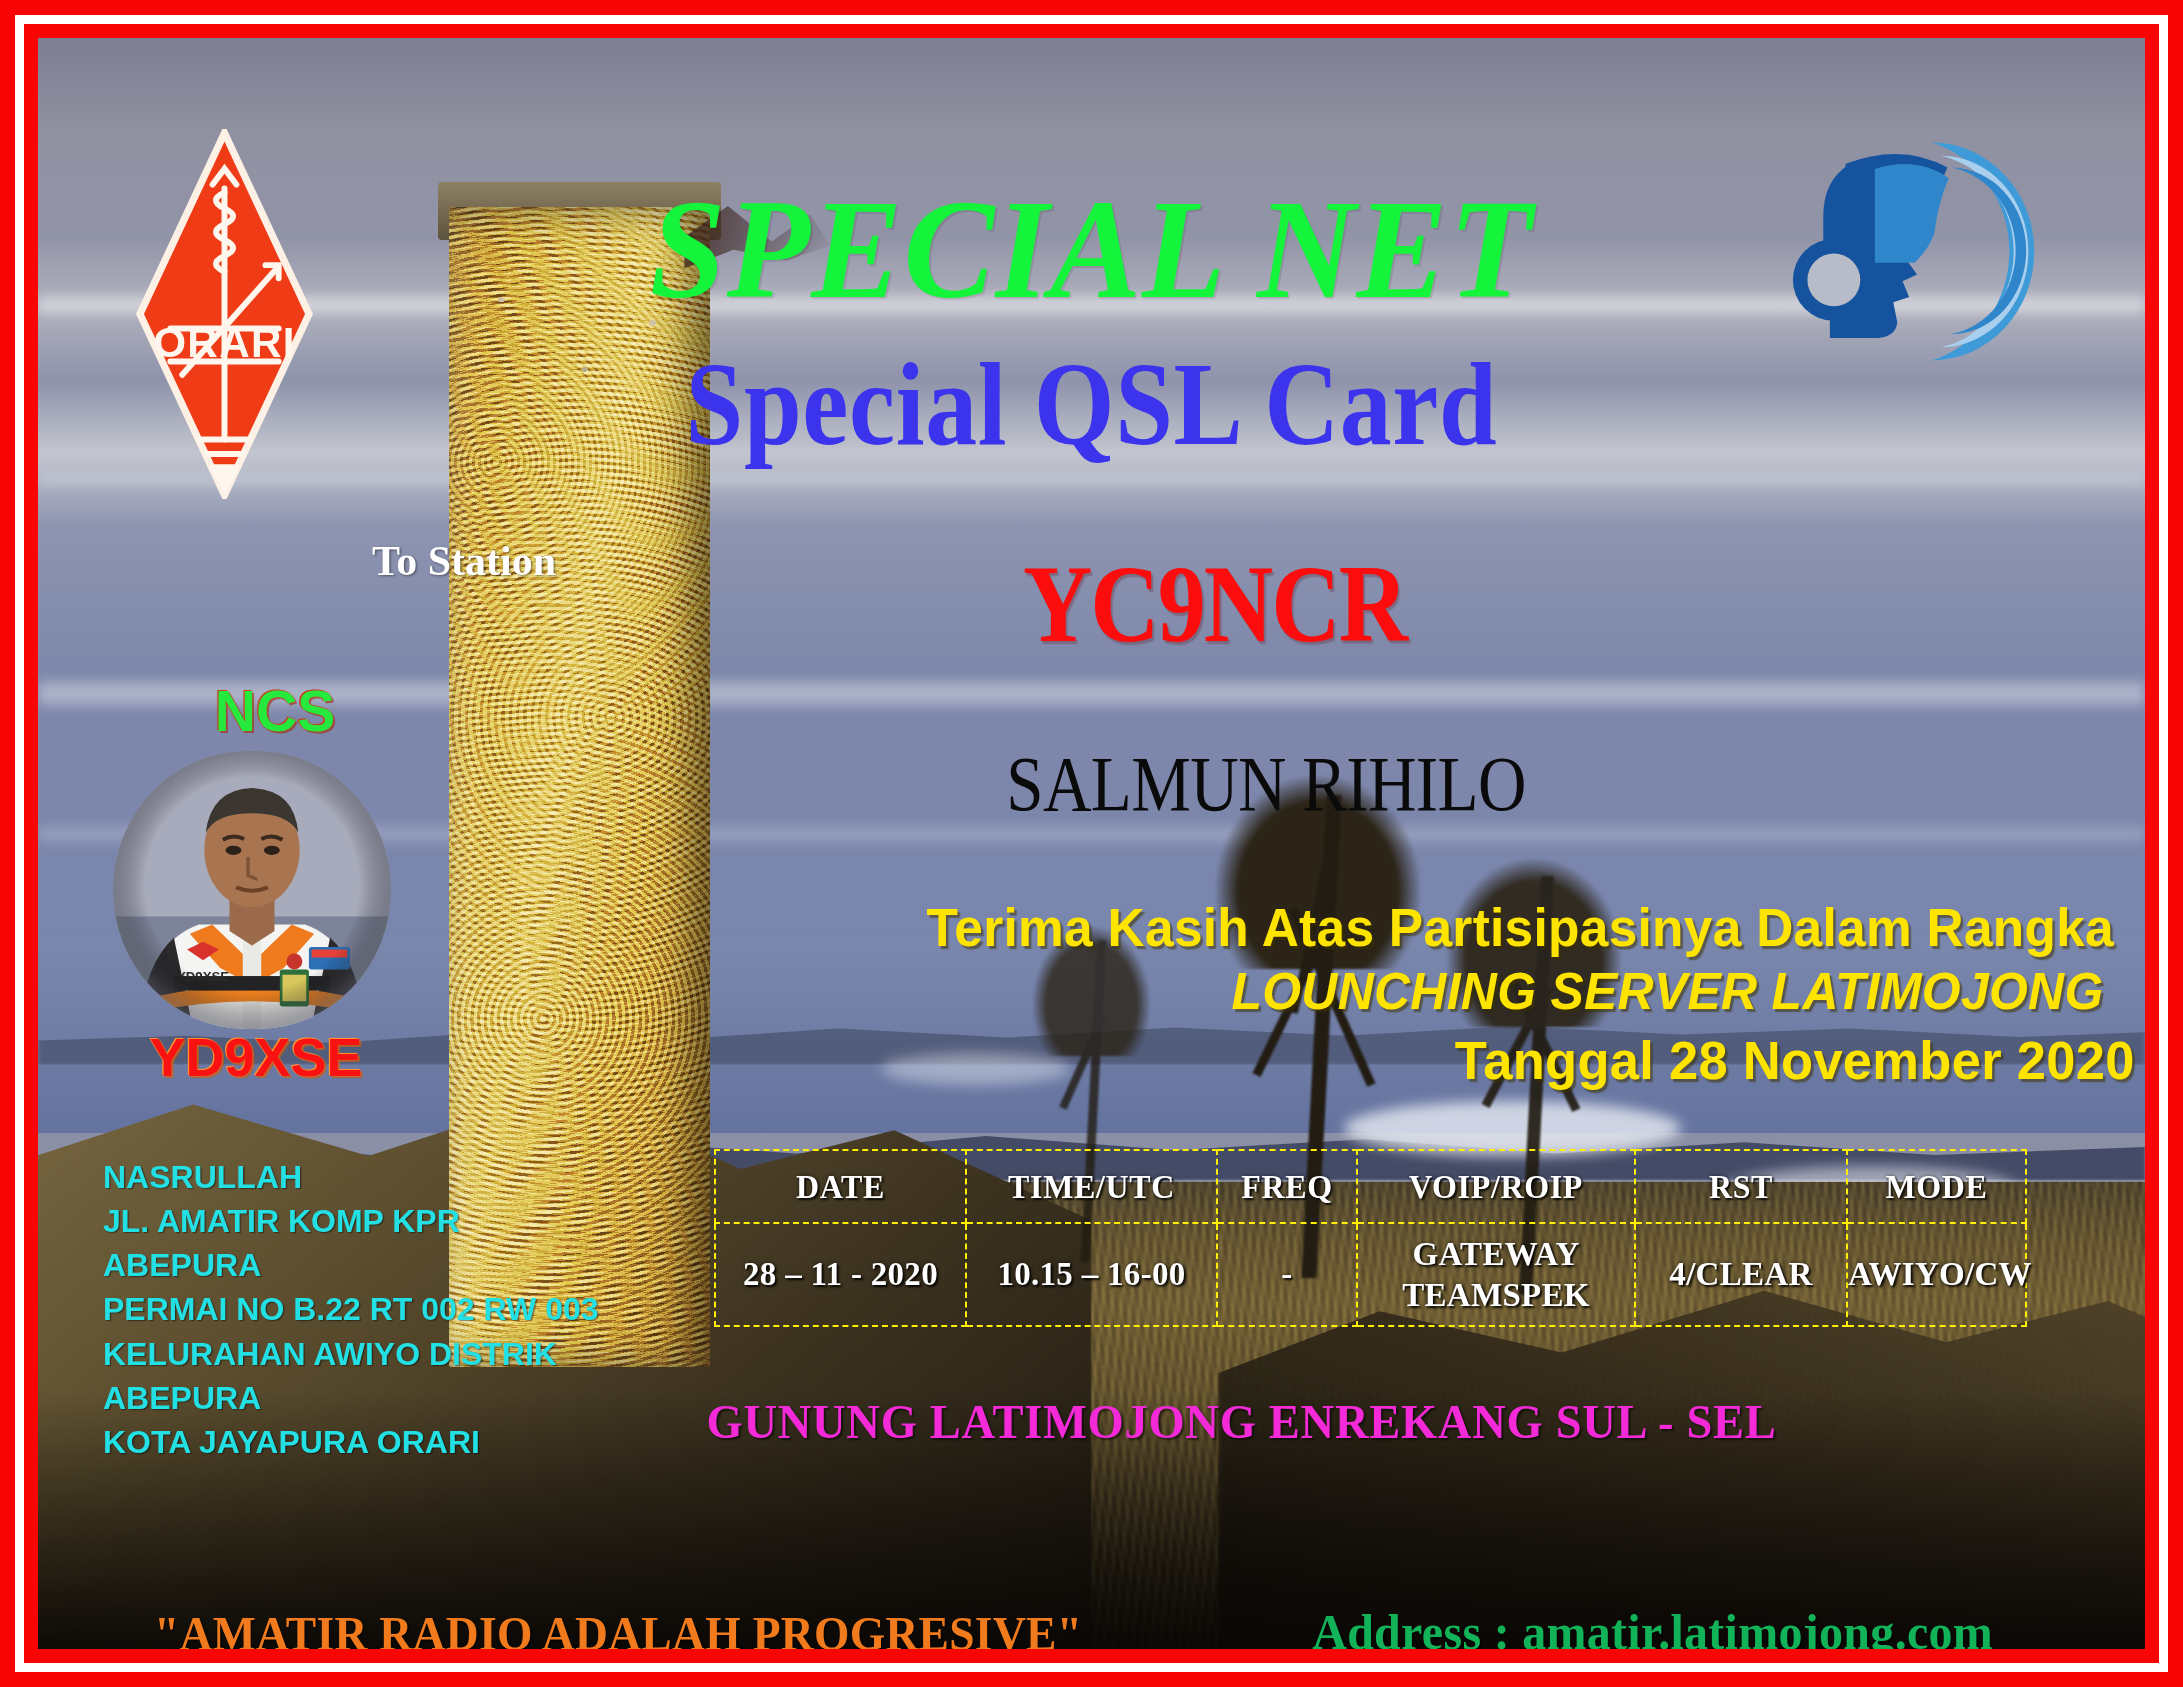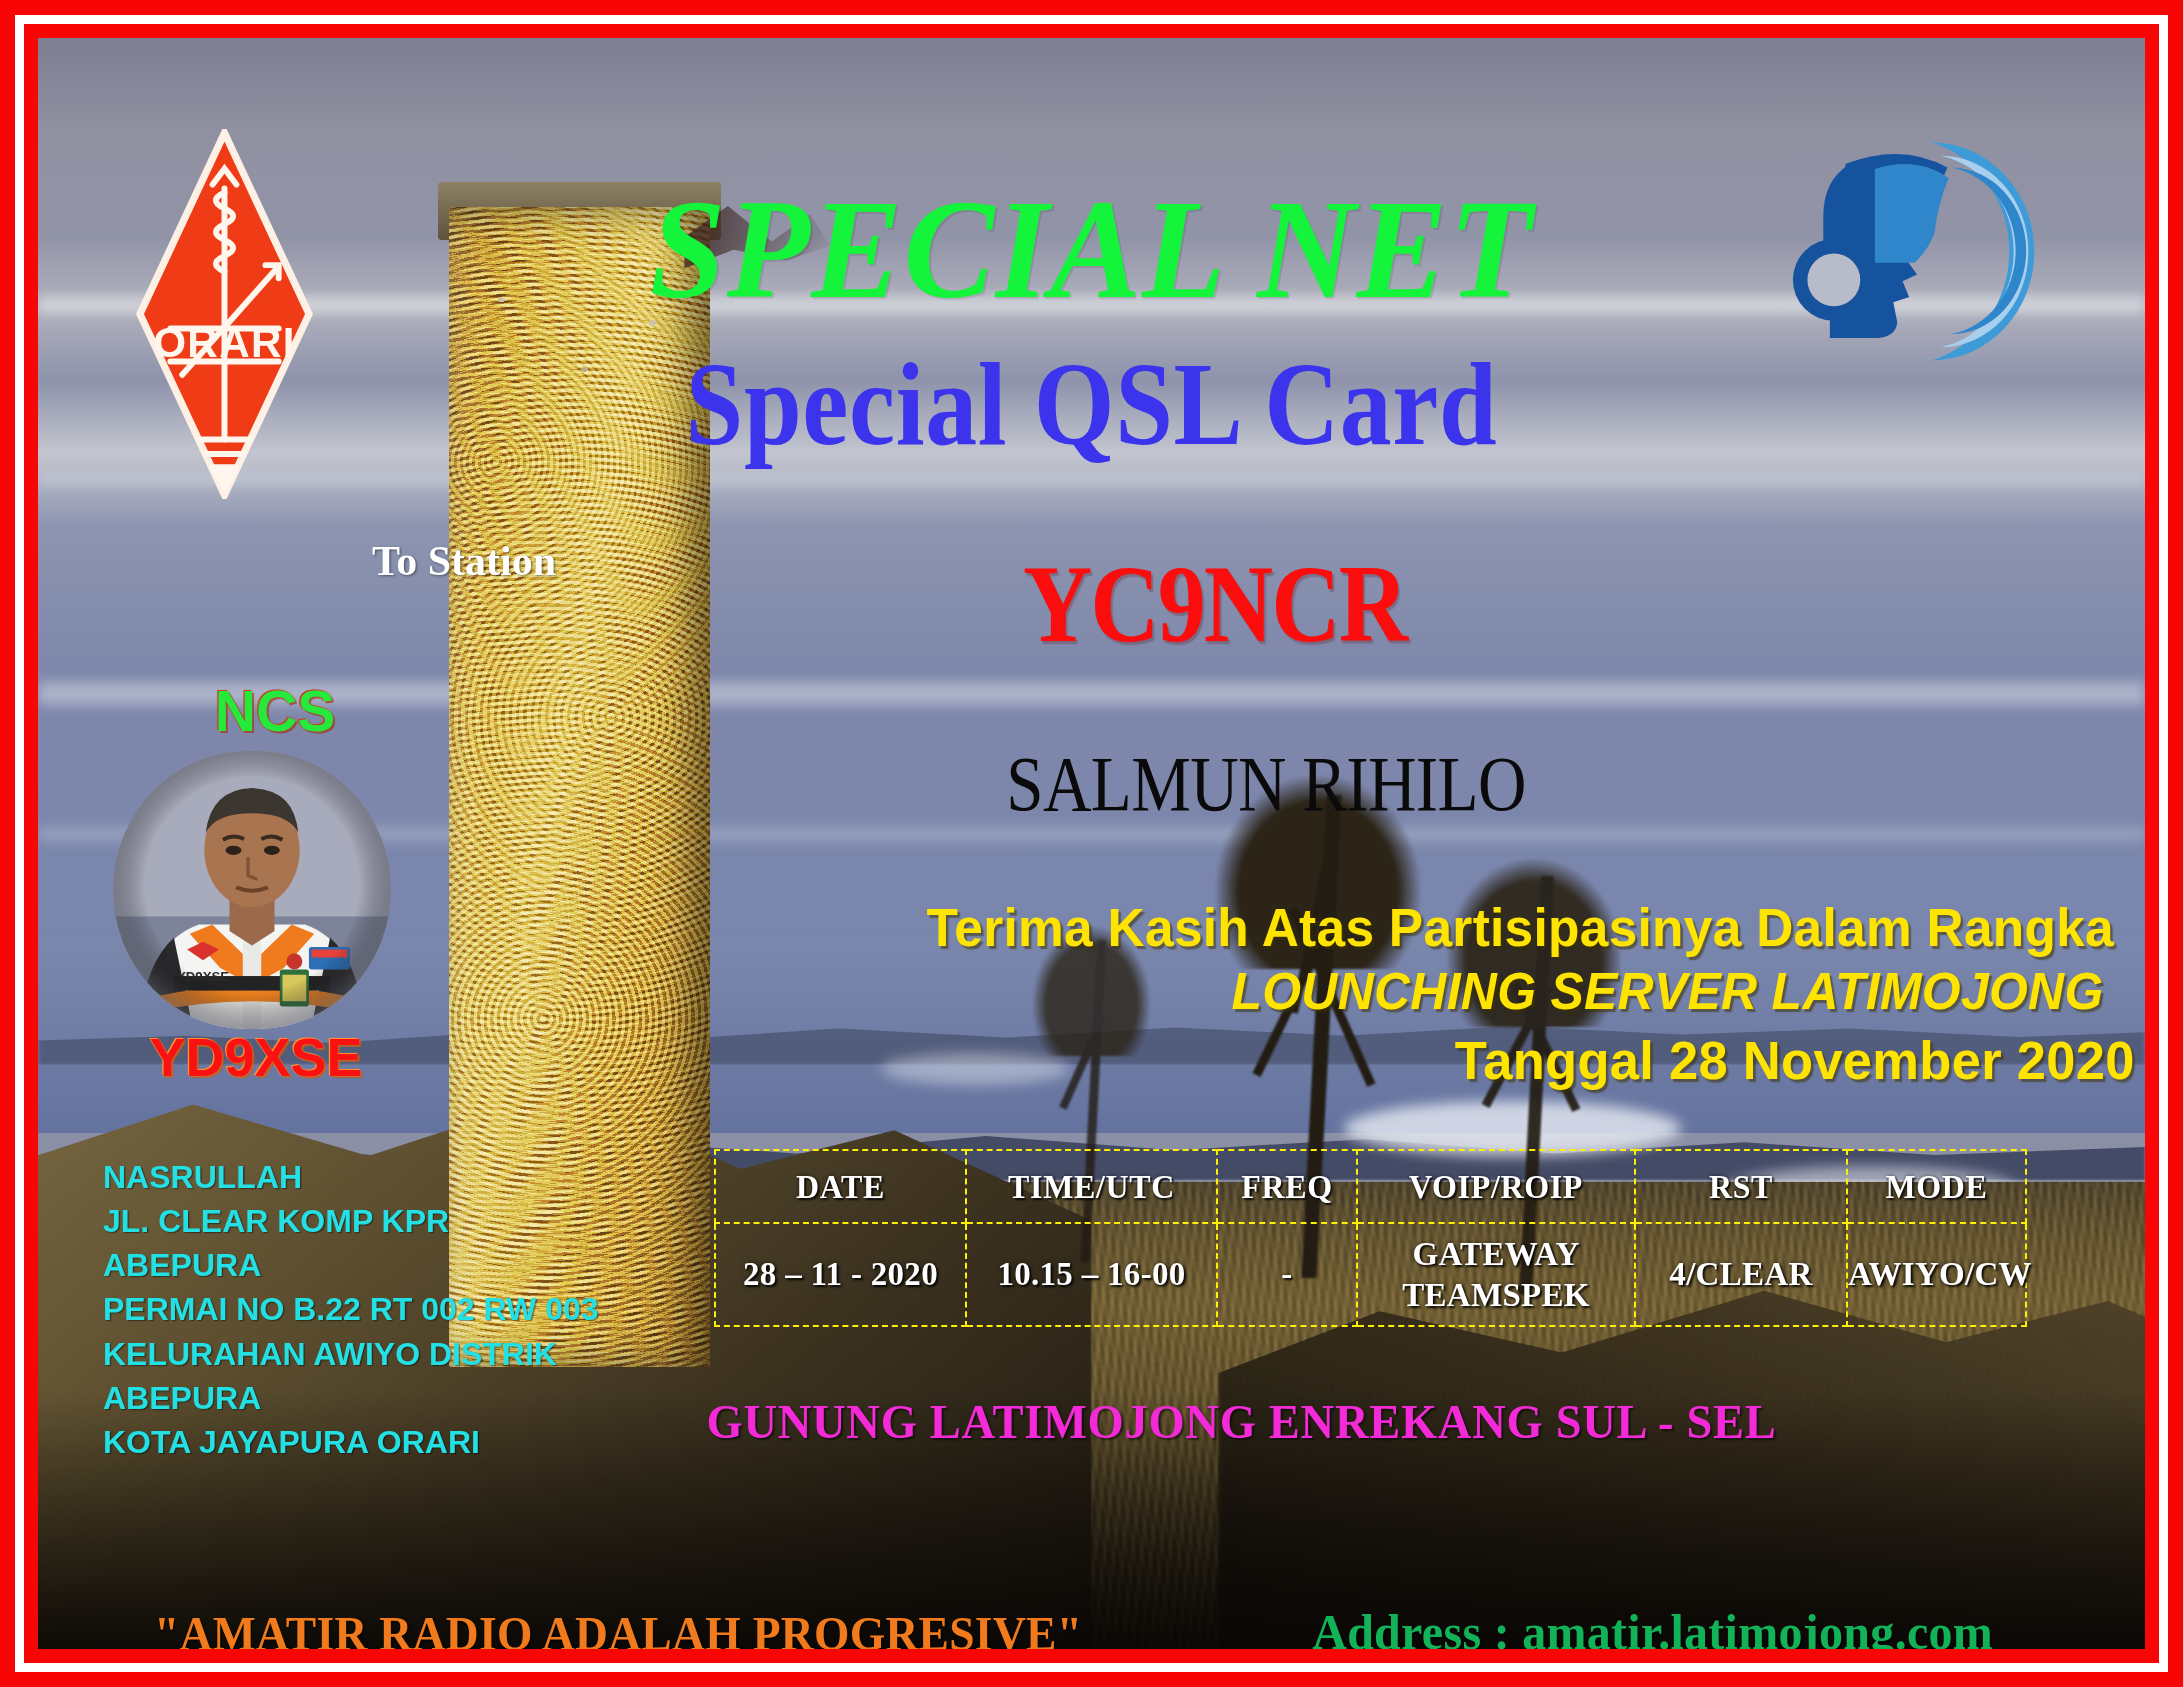--- a/index.html
+++ b/index.html
@@ -381,21 +381,21 @@
         <rect x="256" y="338" width="36" height="40" fill="#d8c75a"></rect>
         <circle cx="274" cy="318" r="12" fill="#c6342c"></circle>
         <rect width="420" height="420" fill="url(#vig)"></rect>
       </svg>
     </div>
 
     <div class="abs nowrap" id="ydcall">YD9XSE</div>
 
     <div class="abs" id="address">
       <div>NASRULLAH</div>
-      <div>JL. CLEAR KOMP KPR</div>
+      <div>JL. AMATIR KOMP KPR</div>
       <div>ABEPURA</div>
       <div>PERMAI NO B.22 RT 002 RW 003</div>
       <div>KELURAHAN AWIYO DISTRIK</div>
       <div>ABEPURA</div>
       <div>KOTA JAYAPURA ORARI</div>
     </div>
 
     <table id="logtable">
       <colgroup>
         <col style="width:251px">

